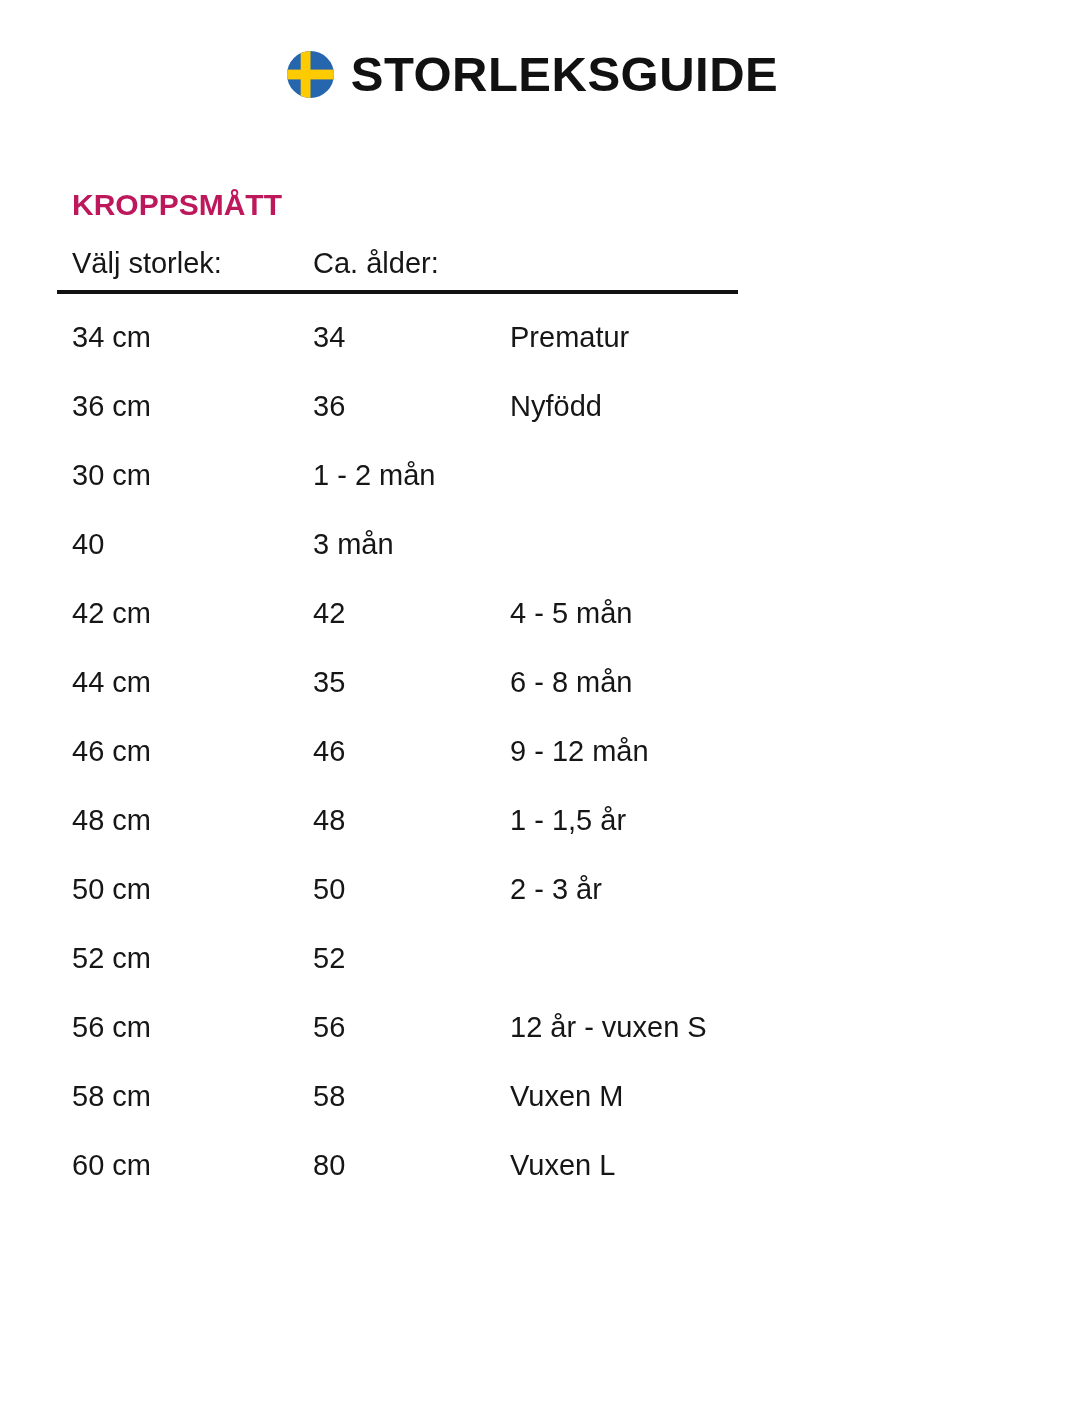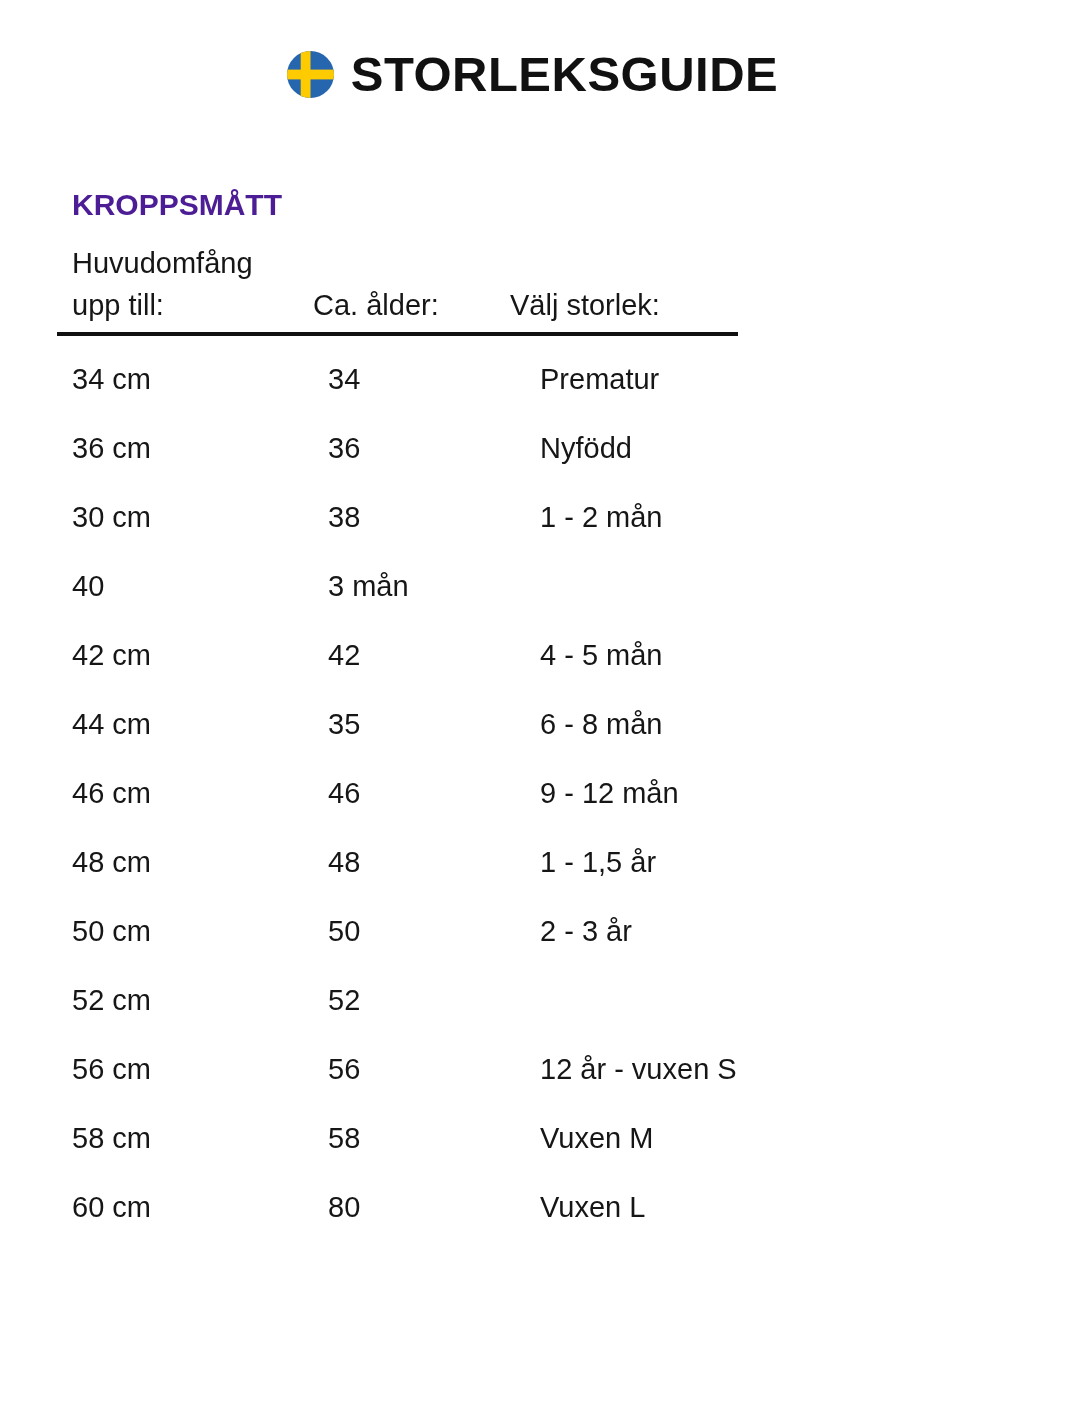--- a/index.html
+++ b/index.html
@@ -39,21 +39,21 @@
   }
   .content {
     margin-left: 57px;
     width: 681px;
   }
   .section-title {
     margin: 86px 0 0 15px;
     font-size: 30px;
     font-weight: 700;
     line-height: 1;
-    color: #4c1d95;
+    color: #be185d;
   }
   .thead {
     display: grid;
     grid-template-columns: 241px 197px 1fr;
     padding-left: 15px;
     margin-top: 22px;
     font-size: 29px;
     line-height: 42px;
     color: #161616;
   }
@@ -67,21 +67,20 @@
     padding-top: 9px;
   }
   .trow {
     display: grid;
     grid-template-columns: 241px 197px 1fr;
     align-items: center;
     height: 69px;
     padding-left: 15px;
     font-size: 29px;
     color: #161616;
-    gap: 15px;
   }
 </style>
 </head>
 <body>
 
 <header class="header">
   <svg class="flag" viewBox="0 0 48 48" aria-hidden="true">
     <defs>
       <clipPath id="flag-circle">
           <circle cx="24" cy="24" r="24"></circle>
@@ -94,46 +93,41 @@
     </g>
   </svg>
   <h1 class="page-title">STORLEKSGUIDE</h1>
 </header>
 
 <main class="content">
   <h2 class="section-title">KROPPSMÅTT</h2>
 
   <div role="table">
     <div class="thead">
-      <div>
-        <div>Huvudomfång</div>
-        <div>upp till:</div>
-      </div>
+      <div class="col-bottom">Välj storlek:</div>
       <div class="col-bottom">Ca. ålder:</div>
-      <div class="col-bottom">Välj storlek:</div>
     </div>
 
     <div class="rule"></div>
 
     <div class="tbody">
   <div class="trow">
     <div>34 cm</div>
     <div>34</div>
     <div>Prematur</div>
   </div>
 
   <div class="trow">
     <div>36 cm</div>
     <div>36</div>
     <div>Nyfödd</div>
   </div>
 
   <div class="trow">
     <div>30 cm</div>
-    <div>38</div>
     <div>1 - 2 mån</div>
   </div>
 
   <div class="trow">
     <div>40</div>
     <div>3 mån</div>
   </div>
 
   <div class="trow">
     <div>42 cm</div>

